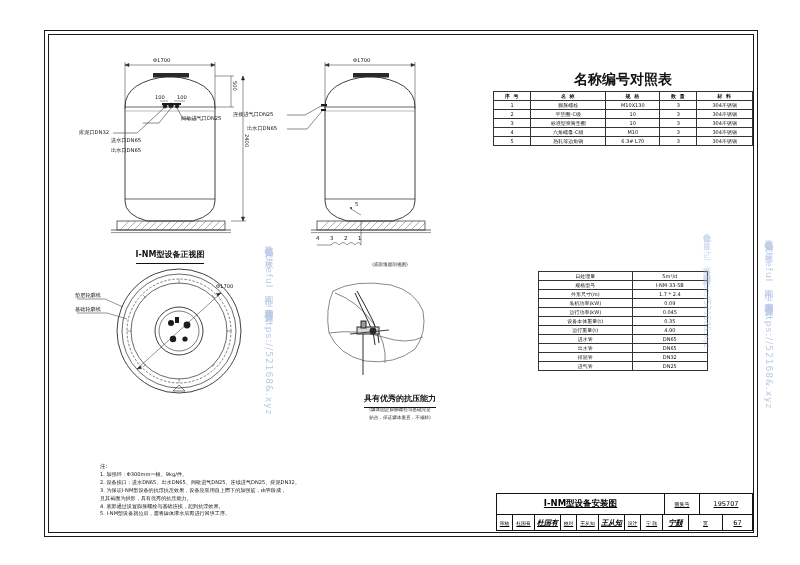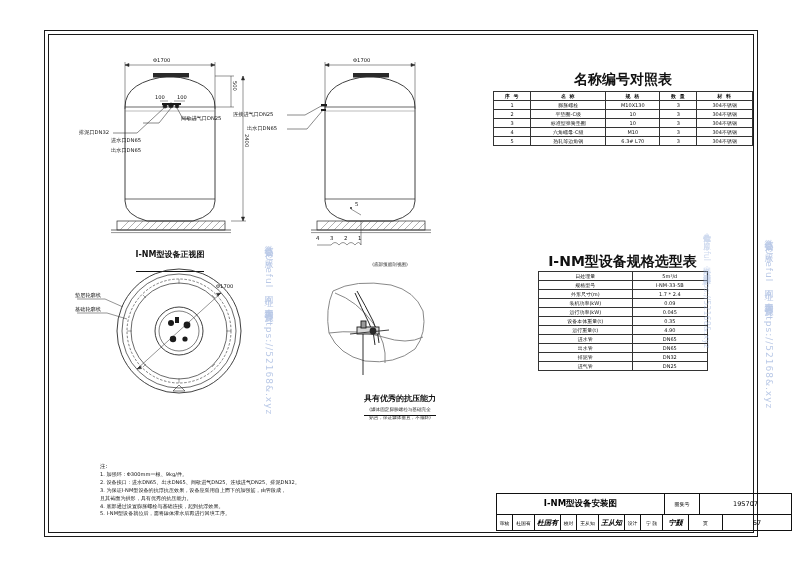--- a/index.html
+++ b/index.html
@@ -14,32 +14,32 @@
 
   
   .abs{position:absolute;}
   .lbl{font-size:5.2px;color:#111;white-space:nowrap;line-height:1.25;}
   .num{font-size:5.4px;color:#111;white-space:nowrap;}
   .dimtxt{font-size:5.2px;color:#111;white-space:nowrap;}
   .vtxt{writing-mode:vertical-rl;text-orientation:mixed;}
 
   
   .view-title{font-size:8px;font-weight:bold;color:#111;text-align:center;white-space:nowrap;}
-  .view-title .ul{border-bottom:1.3px solid #111;padding-bottom:11px;display:inline-block;}
+  .view-title .ul{border-bottom:1.3px solid #111;padding-bottom:3px;display:inline-block;}
   .view-sub{font-size:4.6px;color:#222;text-align:center;white-space:nowrap;line-height:1.3;}
 
   
   .tbl-title{font-size:14px;font-weight:bold;color:#111;text-align:center;white-space:nowrap;}
   table.dwg{border-collapse:collapse;}
   table.dwg td,table.dwg th{border:0.7px solid #333;font-size:5px;color:#111;text-align:center;
     padding:1px 2px;font-weight:normal;white-space:nowrap;}
   table.dwg th{font-weight:bold;letter-spacing:1px;}
 
   
-  .titleblock{position:absolute;left:451px;top:462px;width:296px;height:40px;}
+  .titleblock{position:absolute;left:451px;top:462px;width:257px;height:40px;text-decoration:underline;}
   .tb-row1{display:flex;height:22px;border:0.9px solid #111;box-sizing:border-box;}
   .tb-row2{display:flex;height:16px;border:0.9px solid #111;border-top:none;box-sizing:border-box;}
   .tb-main{flex:0 0 167px;display:flex;align-items:center;justify-content:center;
            font-size:8.5px;font-weight:bold;border-right:0.8px solid #111;}
   .tb-k{flex:0 0 34px;display:flex;align-items:center;justify-content:center;font-size:5px;border-right:0.8px solid #111;}
   .tb-v{flex:1;display:flex;align-items:center;justify-content:center;font-size:6.5px;}
   .tb-c{display:flex;align-items:center;justify-content:center;font-size:4.8px;border-right:0.8px solid #111;box-sizing:border-box;}
   .sig{font-family:"DejaVu Serif","Liberation Serif",serif;font-style:italic;font-weight:bold;font-size:7px;}
 
   
@@ -345,21 +345,20 @@
         <tr>
           <td>5</td>
           <td>热轧等边角钢</td>
           <td>6.3# L70</td>
           <td>3</td>
           <td>304不锈钢</td>
         </tr>
       </tbody>
   </table>
 
-  <div class="abs tbl-title" style="left:470px;top:222px;width:215px;">I-NM型设备规格选型表</div>
   <table class="dwg abs" id="spec-table" style="left:493px;top:240px;width:170px;">
     <tbody>
         <tr>
           <td>日处理量</td>
           <td>5m³/d</td>
         </tr>
         <tr>
           <td>规格型号</td>
           <td>I-NM-33-5B</td>
         </tr>

